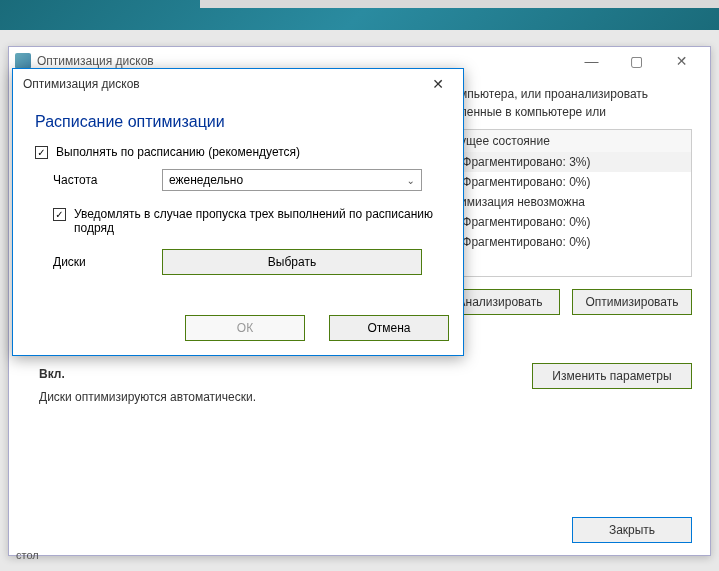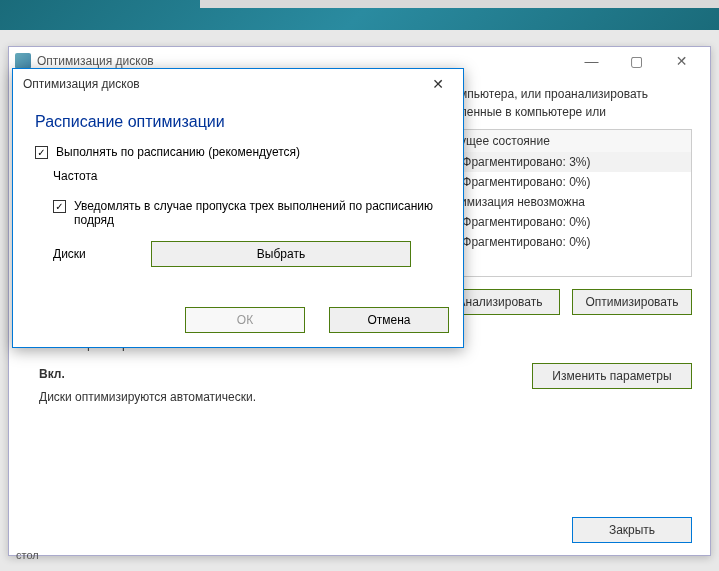--- a/index.html
+++ b/index.html
@@ -32,21 +32,21 @@
 
   
   .modal { position: absolute; left: 12px; top: 68px; width: 452px; background: #fff; border: 1px solid #0078d7; box-shadow: 0 3px 14px rgba(0,0,0,.35); z-index: 10; }
   .modal .mtitle { height: 30px; display: flex; align-items: center; padding: 0 10px; font-size: 12px; color: #333; }
   .modal .mtitle .spacer { flex: 1; }
   .modal .mtitle .mclose { width: 30px; height: 30px; display: flex; align-items: center; justify-content: center; cursor: pointer; font-size: 14px; }
   .modal .mbody { padding: 6px 22px 14px 22px; font-size: 12px; }
   .section-hd { color: #003399; font-size: 16px; margin: 8px 0 14px 0; }
   .check { display: flex; align-items: flex-start; gap: 8px; margin-bottom: 10px; }
   .checkbox { width: 13px; height: 13px; border: 1px solid #333; display: inline-flex; align-items: center; justify-content: center; font-size: 10px; line-height: 1; margin-top: 1px; flex: 0 0 13px; }
-  .formrow { display: flex; align-items: center; margin: 8px 0 16px 0; gap: 8px; }
+  .formrow { display: flex; align-items: center; margin: 8px 0 16px 0; gap: 19px; }
   .formrow .lbl { width: 90px; }
   .select { flex: 1; max-width: 260px; height: 22px; border: 1px solid #999; display: flex; align-items: center; padding: 0 6px; font-size: 12px; position: relative; }
   .select .chev { position: absolute; right: 6px; font-size: 10px; color: #555; }
   .subcheck { margin-left: 18px; }
   .formrow .btn { max-width: 200px; flex: 1; }
   .mactions { display: flex; justify-content: flex-end; gap: 24px; padding: 10px 14px 14px 14px; }
   .btn.disabled { color: #999; background: #f8f8f8; cursor: default; }
 
   .desk-label { position: absolute; left: 16px; bottom: 10px; font-size: 11px; color: #555; }
 </style>
@@ -110,20 +110,24 @@
   <div class="mbody">
     <div class="section-hd">Расписание оптимизации</div>
 
     <div class="check">
       <span class="checkbox">✓</span>
       <span>Выполнять по расписанию (рекомендуется)</span>
     </div>
 
     <div class="formrow" style="margin-left:18px;">
       <span class="lbl">Частота</span>
+      <div class="select">
+        <span>еженедельно</span>
+        <span class="chev">⌄</span>
+      </div>
     </div>
 
     <div class="check subcheck">
       <span class="checkbox">✓</span>
       <span>Уведомлять в случае пропуска трех выполнений по расписанию подряд</span>
     </div>
 
     <div class="formrow" style="margin-left:18px; margin-top:14px;">
       <span class="lbl">Диски</span>
       <div class="btn" style="max-width:260px; flex:1;">Выбрать</div>

